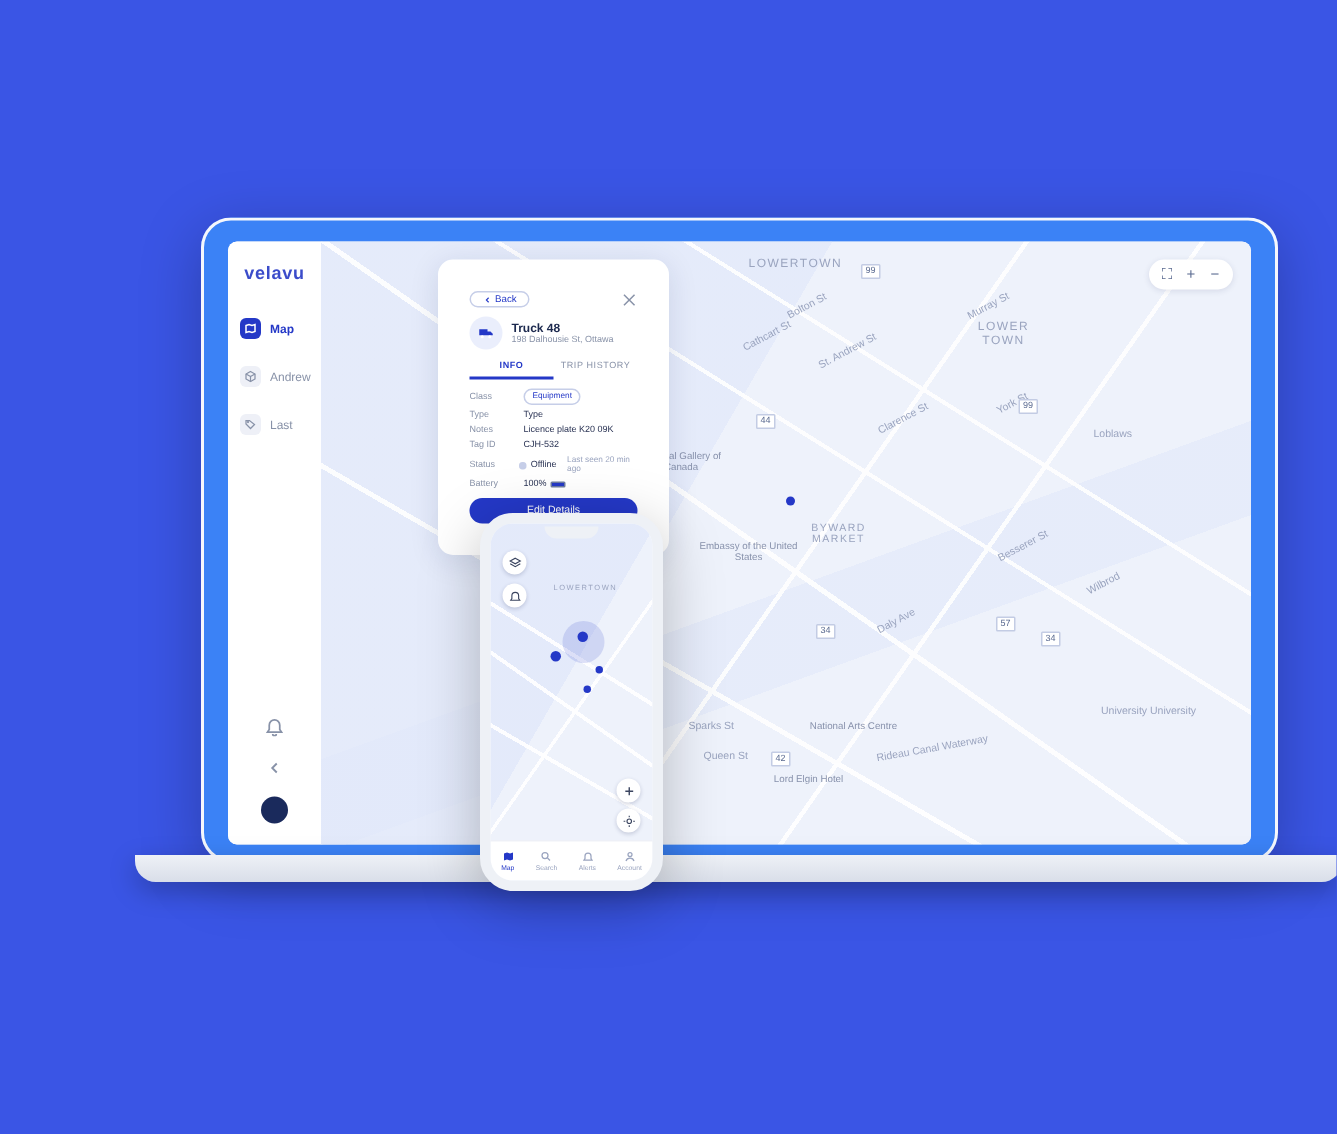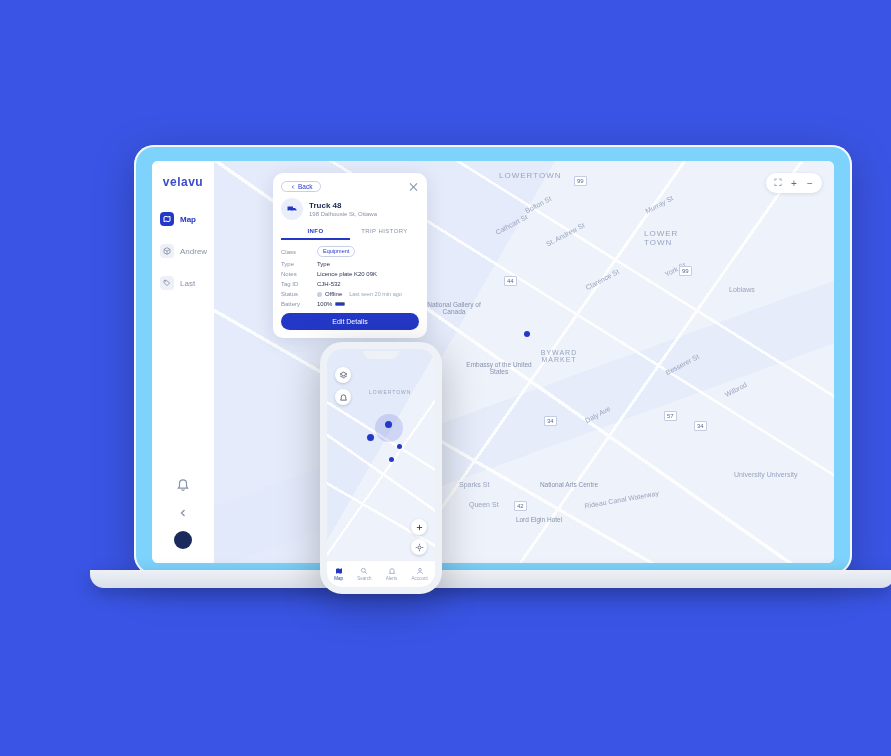--- a/index.html
+++ b/index.html
@@ -19,21 +19,21 @@
   height: 756px;
 }
 
 
 .laptop {
   position: absolute;
   left: 134px;
   top: 145px;
   width: 718px;
   height: 430px;
-  background: #7dd3fc;
+  background: #3b82f6;
   border-radius: 20px;
   box-shadow: 0 10px 40px rgba(0,0,0,0.25), inset 0 0 0 2px #f5f7fc;
   padding: 16px 18px 12px 18px;
 }
 .laptop-base {
   position: absolute;
   left: 90px;
   top: 570px;
   width: 805px;
   height: 18px;
@@ -202,27 +202,27 @@
   align-items: center;
   justify-content: center;
   font-size: 10px;
   color: #5a6a90;
   cursor: pointer;
 }
 
 
 .panel {
   position: absolute;
-  left: 59px;
+  left: 78px;
   top: 12px;
   width: 154px;
   background: #fff;
   border-radius: 10px;
   box-shadow: 0 4px 20px rgba(20,30,80,.12);
-  padding: 8px;
+  padding: 21px;
   font-size: 7px;
   color: #3b4560;
 }
 .panel-top {
   display: flex;
   justify-content: space-between;
   align-items: center;
   margin-bottom: 6px;
 }
 .back-btn {
@@ -434,21 +434,21 @@
             <svg width="12" height="12" viewBox="0 0 24 24" fill="none" stroke="currentColor" stroke-width="2.5">
                 <path d="M15 18l-6-6 6-6"></path>
               </svg>
           </div>
           <div class="avatar"></div>
         </div>
       </div>
 
       <div class="map">
         <div class="area-label" style="left:285px;top:10px">LOWERTOWN</div>
-        <div class="area-label" style="left:430px;top:68px;width:50px;">LOWER TOWN</div>
+        <div class="area-label" style="left:430px;top:52px;width:50px;text-align:center">LOWER TOWN</div>
         <div class="area-label" style="left:320px;top:188px;width:50px;text-align:center;font-size:7px">BYWARD MARKET</div>
 
         <div class="map-label" style="left:310px;top:40px;transform:rotate(-28deg)">Bolton St</div>
         <div class="map-label" style="left:280px;top:60px;transform:rotate(-28deg)">Cathcart St</div>
         <div class="map-label" style="left:330px;top:70px;transform:rotate(-28deg)">St. Andrew St</div>
         <div class="map-label" style="left:430px;top:40px;transform:rotate(-28deg)">Murray St</div>
         <div class="map-label" style="left:370px;top:115px;transform:rotate(-28deg)">Clarence St</div>
         <div class="map-label" style="left:450px;top:105px;transform:rotate(-28deg)">York St</div>
         <div class="map-label" style="left:370px;top:250px;transform:rotate(-28deg)">Daly Ave</div>
         <div class="map-label" style="left:450px;top:200px;transform:rotate(-28deg)">Besserer St</div>

